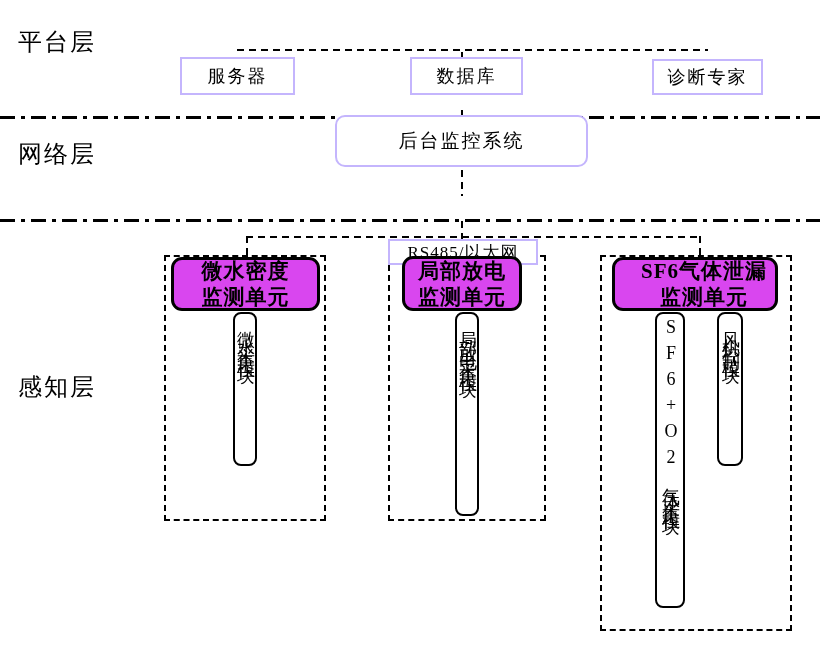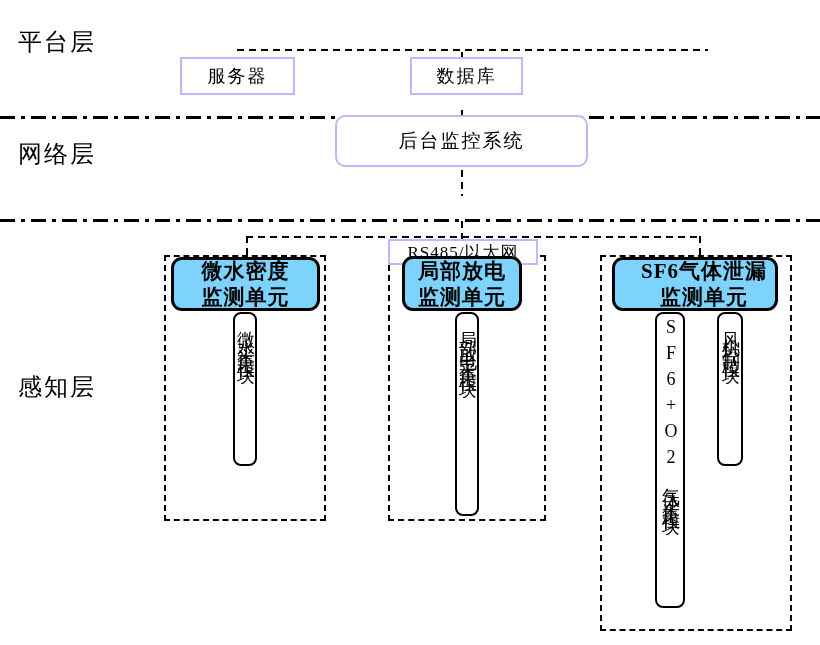--- a/index.html
+++ b/index.html
@@ -61,21 +61,21 @@
   #drop-right {left:699px;top:236px;height:21px;}
   
   .unit{
     position:absolute;border:2px dashed #000;background:transparent;
     z-index:2;box-sizing:border-box;
   }
   #unit-microwater{left:164px;top:255px;width:162px;height:266px;}
   #unit-pd        {left:388px;top:255px;width:158px;height:266px;}
   #unit-sf6       {left:600px;top:255px;width:192px;height:376px;}
   .unit-header{
-    position:absolute;border:3px solid #000;border-radius:11px;background:#7dd3fc;
+    position:absolute;border:3px solid #000;border-radius:11px;background:#d946ef;
     display:flex;align-items:center;justify-content:center;text-align:center;
     font-size:21px;font-weight:bold;line-height:26px;letter-spacing:1px;
     white-space:pre-line;z-index:4;box-sizing:border-box;
   }
   #hdr-microwater{left:171px;top:257px;width:149px;height:54px;}
   #hdr-pd        {left:402px;top:256px;width:120px;height:55px;}
   #hdr-sf6       {left:612px;top:257px;width:166px;height:54px;padding-left:18px;}
   .vmodule{
     position:absolute;border:2.5px solid #000;border-radius:8px;background:#fff;
     writing-mode:vertical-rl;text-orientation:upright;
@@ -102,20 +102,21 @@
   <div class="dash-h" id="conn-platform"></div>
   <div class="dash-v" id="link-db-monitor"></div>
   <div class="dash-v" id="link-monitor-bus"></div>
   <div class="dash-v" id="link-bus-branch"></div>
   <div class="dash-h" id="branch-line"></div>
   <div class="dash-v" id="drop-left"></div>
   <div class="dash-v" id="drop-right"></div>
 
   <div class="box" id="box-server">服务器</div>
   <div class="box" id="box-database">数据库</div>
+  <div class="box" id="box-expert">诊断专家</div>
   <div class="box" id="box-monitor">后台监控系统</div>
 
   <div class="box" id="box-bus">RS485/以太网</div>
 
   <div class="unit" id="unit-microwater"></div>
   <div class="unit-header" id="hdr-microwater">微水密度
 监测单元</div>
   <div class="vmodule" id="mod-microwater">微水采集模块</div>
 
   <div class="unit" id="unit-pd"></div>

